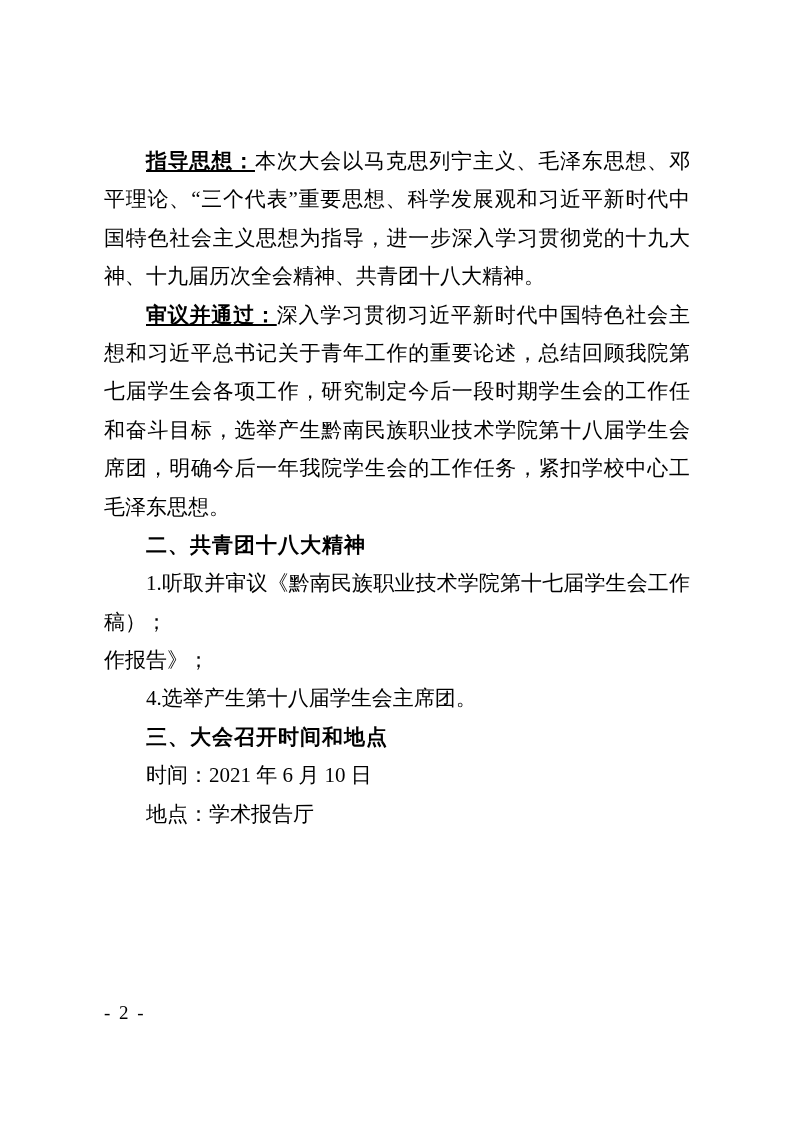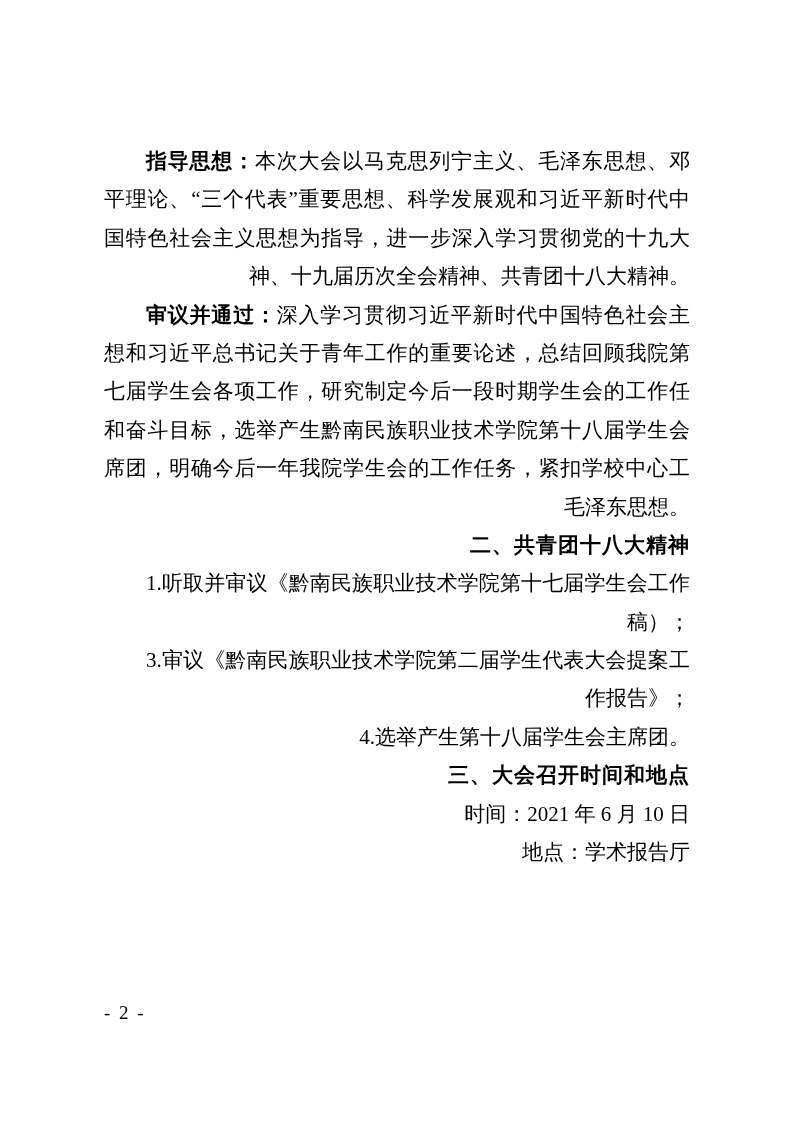--- a/index.html
+++ b/index.html
@@ -20,31 +20,32 @@
     position: absolute;
     left: 104px;
     top: 142px;
     width: 586px;
     font-size: 21px;
     line-height: 38.4px;
   }
   .line {
     height: 38.4px;
     overflow: hidden;
-    text-align: right;
+    text-align: left;
   }
   .fill {
     text-align: justify;
     text-align-last: justify;
   }
   .indent {
     text-indent: 42px;
   }
   .lead {
     font-weight: bold;
+    text-decoration: underline;
   }
   .heading {
     font-family: "Liberation Sans", "DejaVu Sans", sans-serif;
     font-weight: bold;
     letter-spacing: 1px;
   }
   .page-number {
     position: absolute;
     left: 104px;
     top: 1002px;
@@ -69,21 +70,20 @@
     <div class="line fill"><span>想和习近平总书记关于青年工作的重要论述，总结回顾我院第十</span></div>
     <div class="line fill"><span>七届学生会各项工作，研究制定今后一段时期学生会的工作任务</span></div>
     <div class="line fill"><span>和奋斗目标，选举产生黔南民族职业技术学院第十八届学生会主</span></div>
     <div class="line fill"><span>席团，明确今后一年我院学生会的工作任务，紧扣学校中心工作，</span></div>
     <div class="line"><span>毛泽东思想。</span></div>
 
     <div class="line indent heading"><span>二、共青团十八大精神</span></div>
 
     <div class="line indent fill"><span>1.听取并审议《黔南民族职业技术学院第十七届学生会工作</span></div>
     <div class="line"><span>稿）；</span></div>
-    <div class="line indent fill"><span>3.审议《黔南民族职业技术学院第二届学生代表大会提案工</span></div>
     <div class="line"><span>作报告》；</span></div>
     <div class="line indent"><span>4.选举产生第十八届学生会主席团。</span></div>
 
     <div class="line indent heading"><span>三、大会召开时间和地点</span></div>
 
     <div class="line indent"><span>时间：2021 年 6 月 10 日</span></div>
     <div class="line indent"><span>地点：学术报告厅</span></div>
 
   </div>
 

